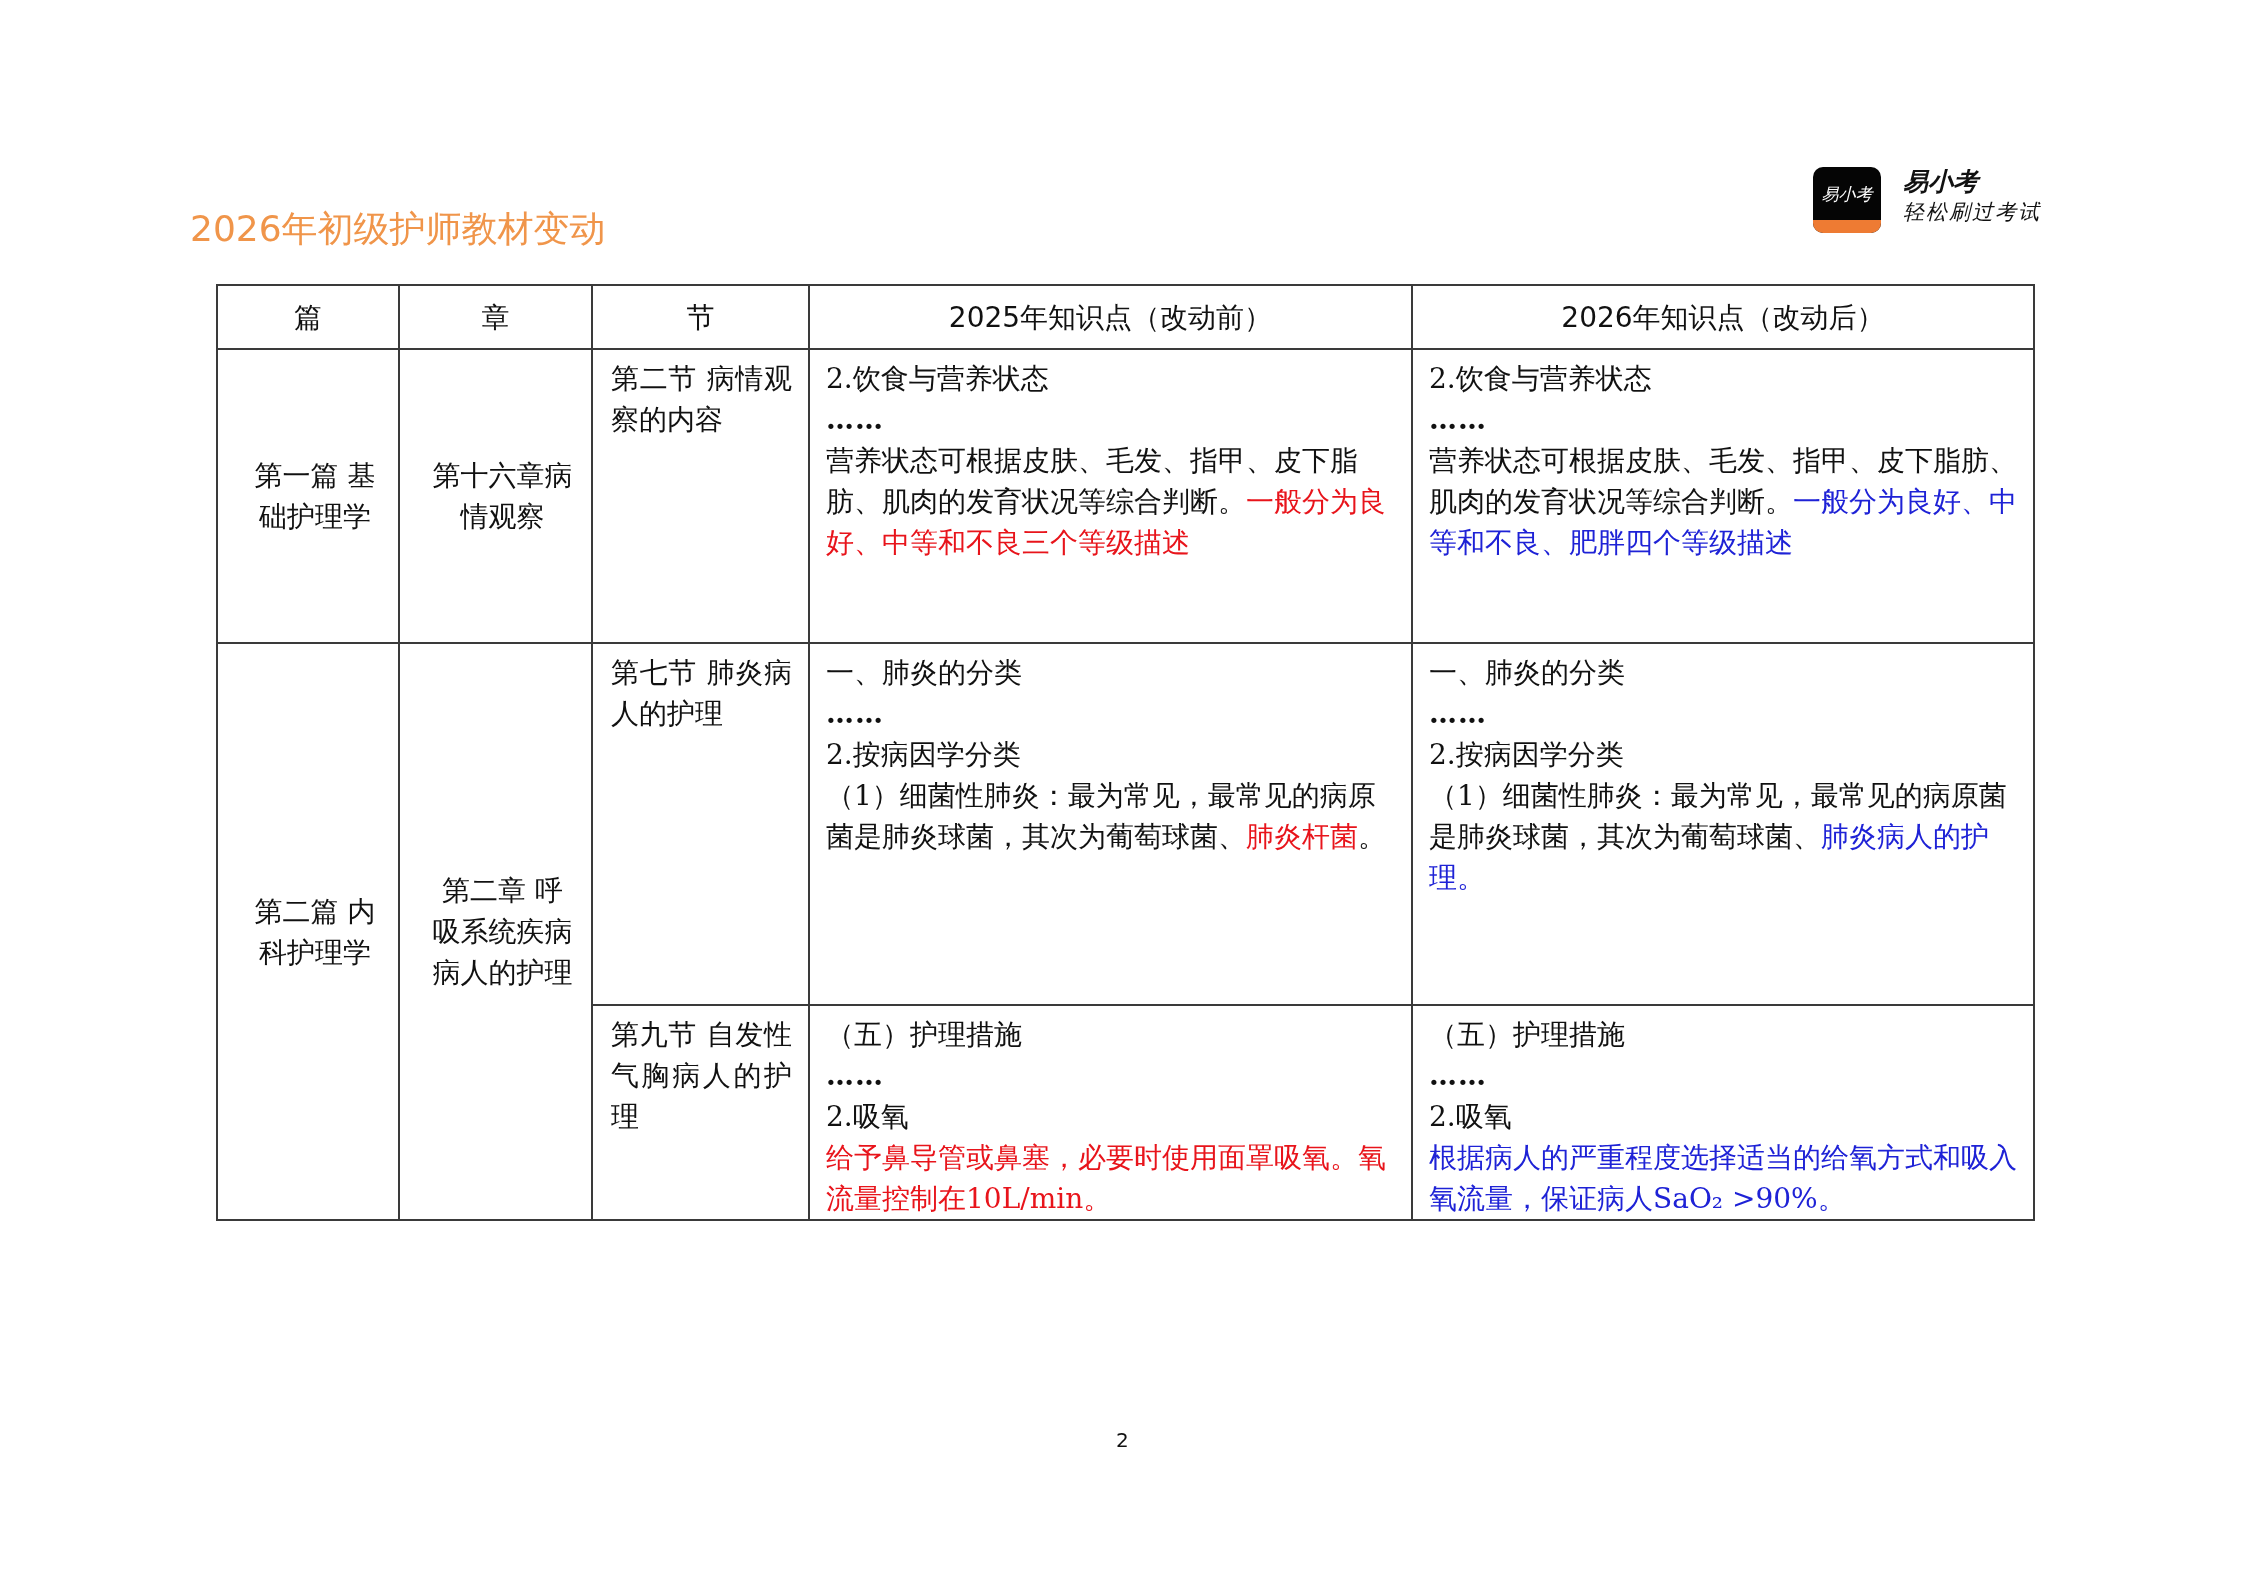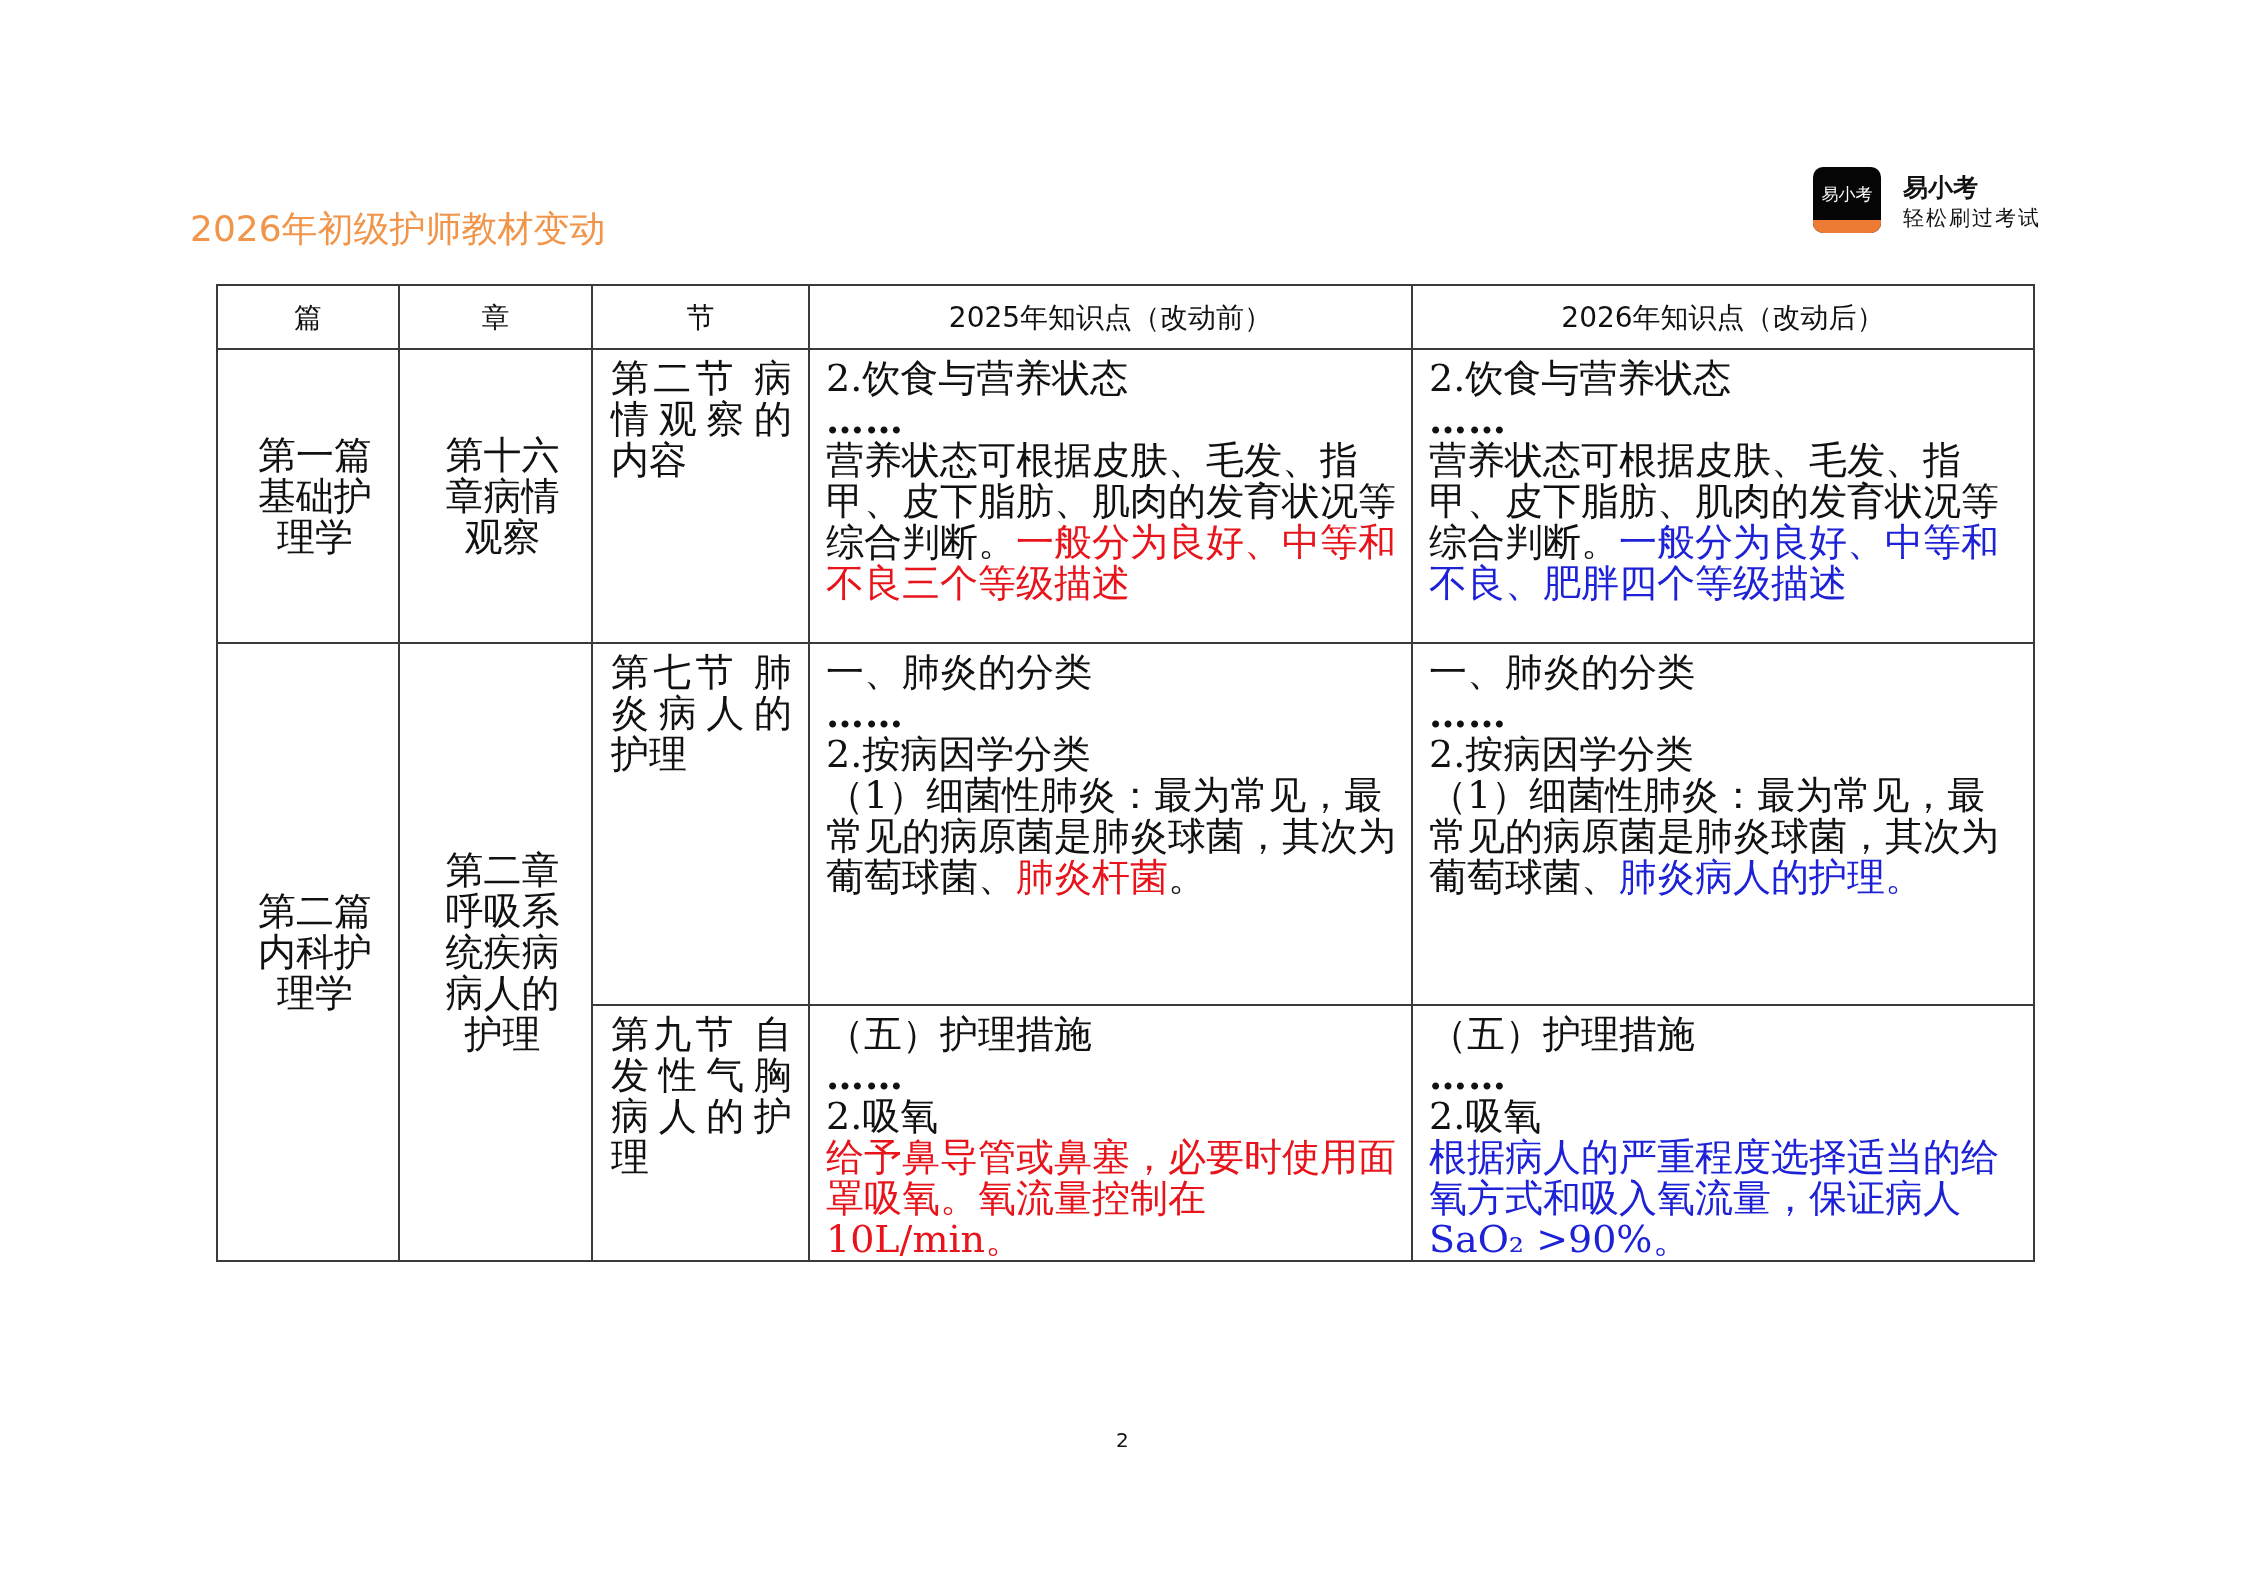--- a/index.html
+++ b/index.html
@@ -1,31 +1,31 @@
 <!DOCTYPE html>
 <html><head>
 <meta charset="utf-8">
 <style>
   html, body { margin: 0; padding: 0; background: #ffffff; }
   body { width: 2245px; height: 1587px; position: relative; overflow: hidden;
          font-family: "DejaVu Serif", "Liberation Serif", serif; color: #111; }
   .doc-title { position: absolute; left: 190px; top: 205px; font-size: 36px;
                color: #F0954A; font-family: "DejaVu Sans", "Liberation Sans", sans-serif; letter-spacing: 0px; }
-  .brand { position: absolute; left: 1813px; top: 167px; display: flex; align-items: flex-end; }
+  .brand { position: absolute; left: 1813px; top: 167px; display: flex; align-items: flex-start; font-style: italic; }
   .brand-icon { width: 68px; height: 66px; border-radius: 10px; background: #050505; position: relative; overflow: hidden; }
   .brand-icon .band { position: absolute; left: 0; right: 0; bottom: 0; height: 13px; background: #EE7B33; }
   .brand-icon .icon-text { position: absolute; left: 0; right: 0; top: 16px; text-align: center; color: #fff;
                            font-size: 17px; font-family: "DejaVu Sans", sans-serif; }
   .brand-text { margin-left: 22px; display: flex; flex-direction: column; }
   .brand-name { font-size: 25px; font-weight: bold; font-family: "DejaVu Sans", sans-serif; line-height: 30px; }
   .brand-tagline { font-size: 21px; font-family: "DejaVu Sans", sans-serif; line-height: 30px; letter-spacing: 2px; }
 
   table.changes { position: absolute; left: 216px; top: 284px; border-collapse: collapse; table-layout: fixed;
                   width: 1817px; }
-  table.changes td, table.changes th { border: 2px solid #3a3a3a; vertical-align: top; font-size: 38px;
+  table.changes td, table.changes th { border: 2px solid #3a3a3a; vertical-align: top; font-size: 28px;
                   line-height: 41px; font-weight: normal; padding: 0; }
   table.changes th { height: 62px; vertical-align: middle; text-align: center;
                      font-family: "DejaVu Sans", "Liberation Sans", sans-serif; font-size: 28px; }
   .c-part, .c-chapter { text-align: center; vertical-align: middle !important; }
   .c-part div, .c-chapter div { padding: 0 16px; margin-left: 14px; }
   .c-section div { padding: 8px 16px 0 18px; text-align: justify; }
   .c-old div.cell, .c-new div.cell { padding: 8px 14px 0 16px; }
   .line { display: block; }
   .dots { letter-spacing: 1px; font-weight: bold; }
   .red { color: #E8141B; }

